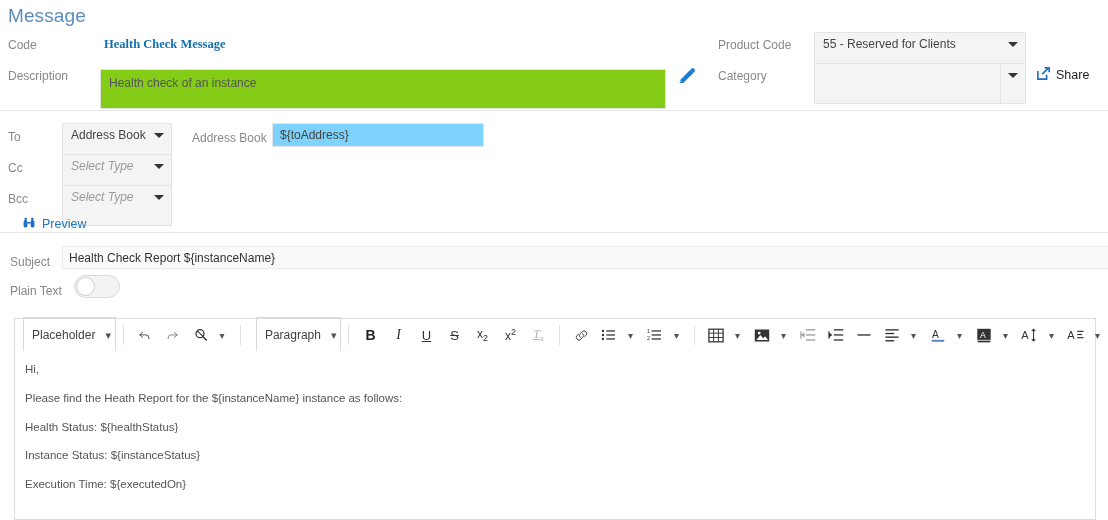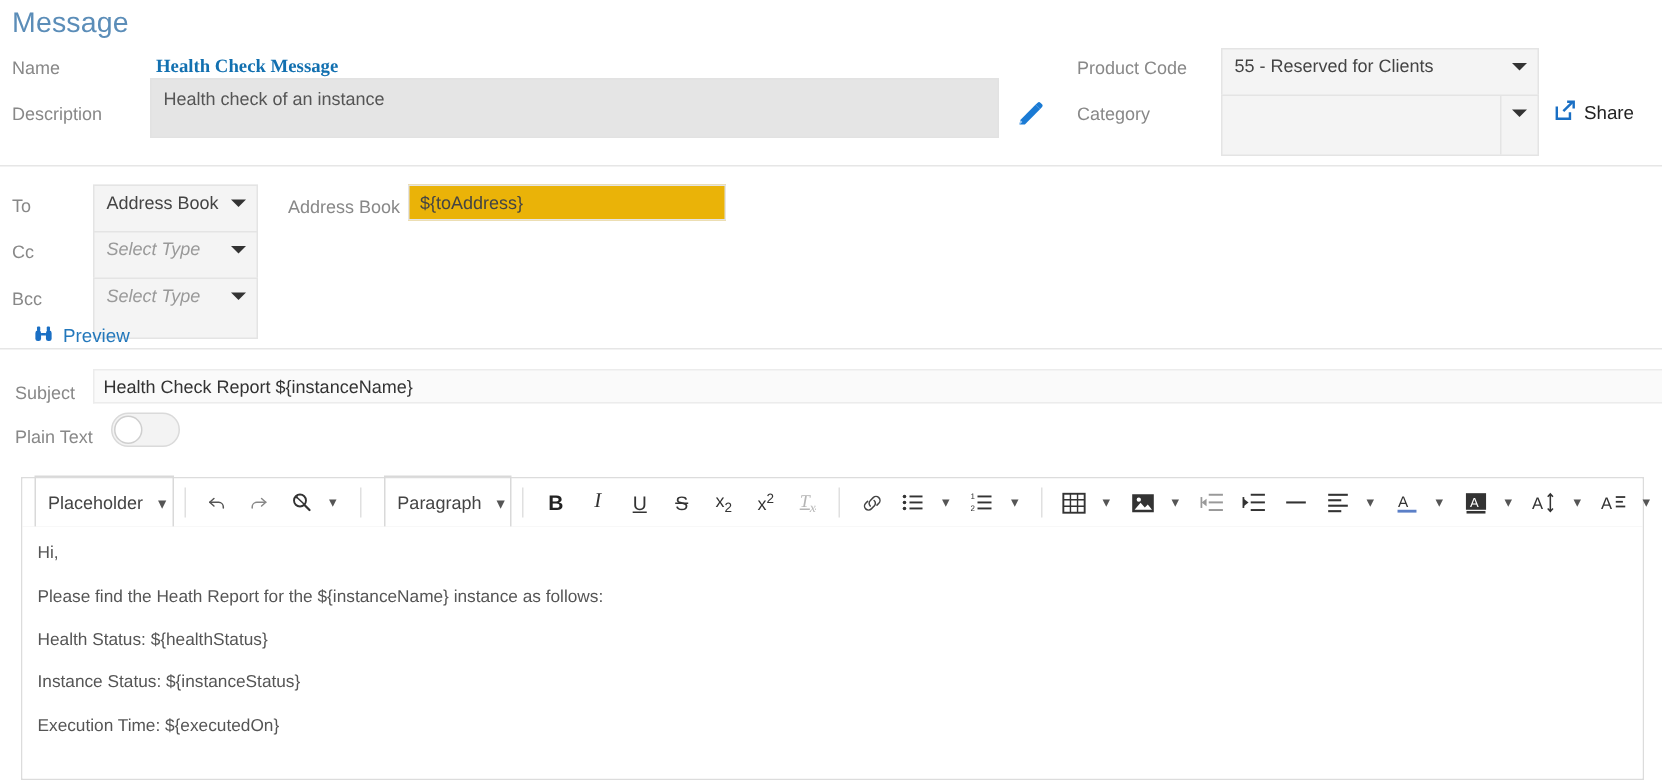--- a/index.html
+++ b/index.html
@@ -19,22 +19,22 @@
   .lbl{color:#888;font-size:12px;font-weight:400;}
 
   .name-label{position:absolute;left:8px;top:38px;}
   .name-value{
     position:absolute;left:104px;top:37px;
     color:#1270b0;font-weight:bold;font-size:12.5px;font-family:Liberation Serif, serif;
   }
 
   .desc-label{position:absolute;left:8px;top:69px;}
   .desc-box{
-    position:absolute;left:100px;top:52px;width:566px;height:40px;
-    background:#e5e5e5;border:1px solid #e2e2e2;box-sizing:border-box;
+    position:absolute;left:100px;top:69px;width:566px;height:40px;
+    background:#84cc16;border:1px solid #e2e2e2;box-sizing:border-box;
   }
   .desc-text{
     position:absolute;left:8px;top:6px;font-size:12px;color:#555;
   }
   .pencil{position:absolute;left:676px;top:66px;width:22px;height:22px;}
 
   .pcode-label{position:absolute;left:718px;top:38px;}
   .cat-label{position:absolute;left:718px;top:69px;}
 
   .sel{
@@ -72,21 +72,21 @@
   .to-label{position:absolute;left:8px;top:130px;}
   .cc-label{position:absolute;left:8px;top:161px;}
   .bcc-label{position:absolute;left:8px;top:192px;}
   #to-sel{left:62px;top:123px;width:110px;}
   #cc-sel{left:62px;top:154px;width:110px;}
   #bcc-sel{left:62px;top:185px;width:110px;}
 
   .ab-label{position:absolute;left:192px;top:131px;}
   .ab-input{
     position:absolute;left:272px;top:123px;width:212px;height:24px;
-    background:#eab308;border:1px solid #e4e4e4;box-sizing:border-box;
+    background:#7dd3fc;border:1px solid #e4e4e4;box-sizing:border-box;
   }
   .ab-input span{position:absolute;left:7px;top:4px;font-size:12px;color:#444;}
 
   .preview{
     position:absolute;left:22px;top:216px;display:flex;align-items:center;gap:6px;
     color:#2277bb;font-size:12.5px;cursor:pointer;
   }
 
   
   .subject-label{position:absolute;left:10px;top:255px;}
@@ -145,21 +145,21 @@
   }
   .dim{color:#b5b5b5;}
 </style>
 </head>
 <body>
 
 <div class="page">
 
   <div class="title">Message</div>
 
-  <div class="lbl name-label">Name</div>
+  <div class="lbl name-label">Code</div>
   <div class="name-value">Health Check Message</div>
 
   <div class="lbl desc-label">Description</div>
   <div class="desc-box">
     <div class="desc-text">Health check of an instance</div>
   </div>
 
   <div class="pencil">
     <svg width="22" height="22" viewBox="0 0 24 24">
       <path d="M4 18.5 L4.6 15.2 L15.6 4.2 L18.9 7.5 L7.9 18.5 Z" fill="#1a7ad4"></path>

